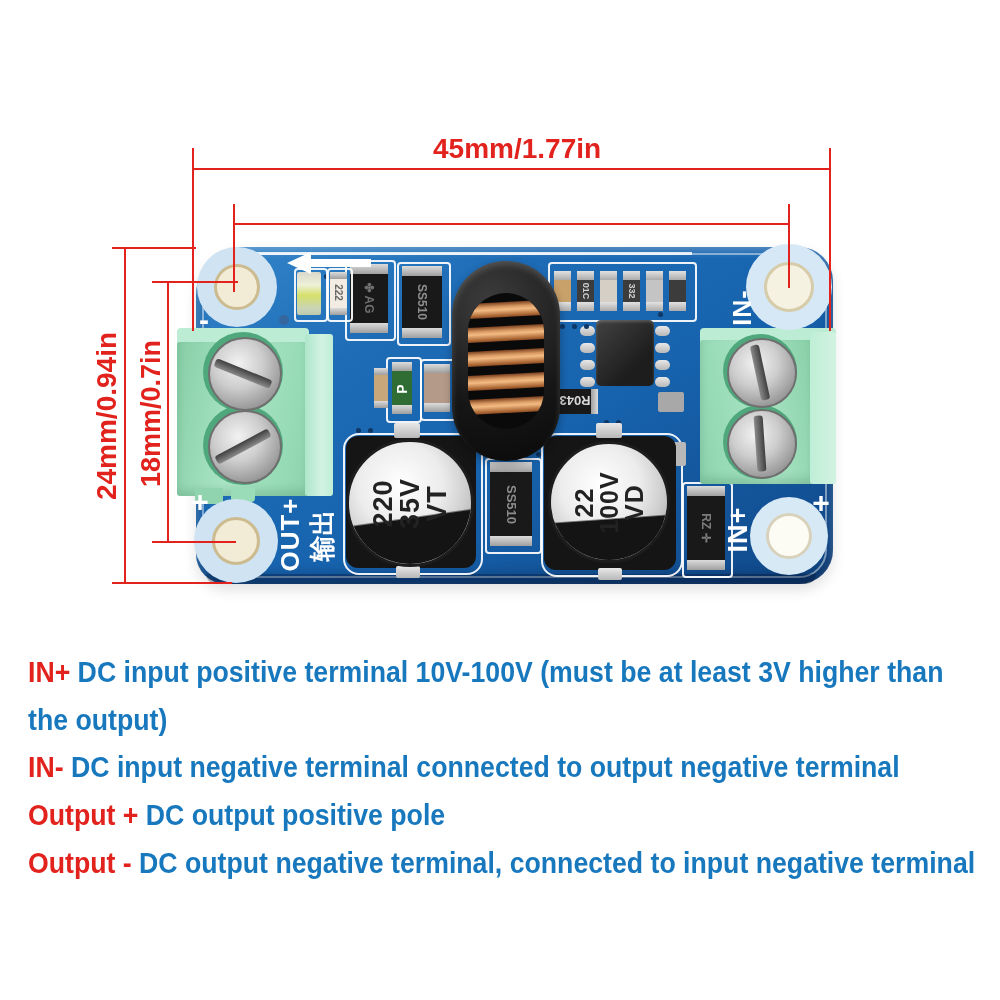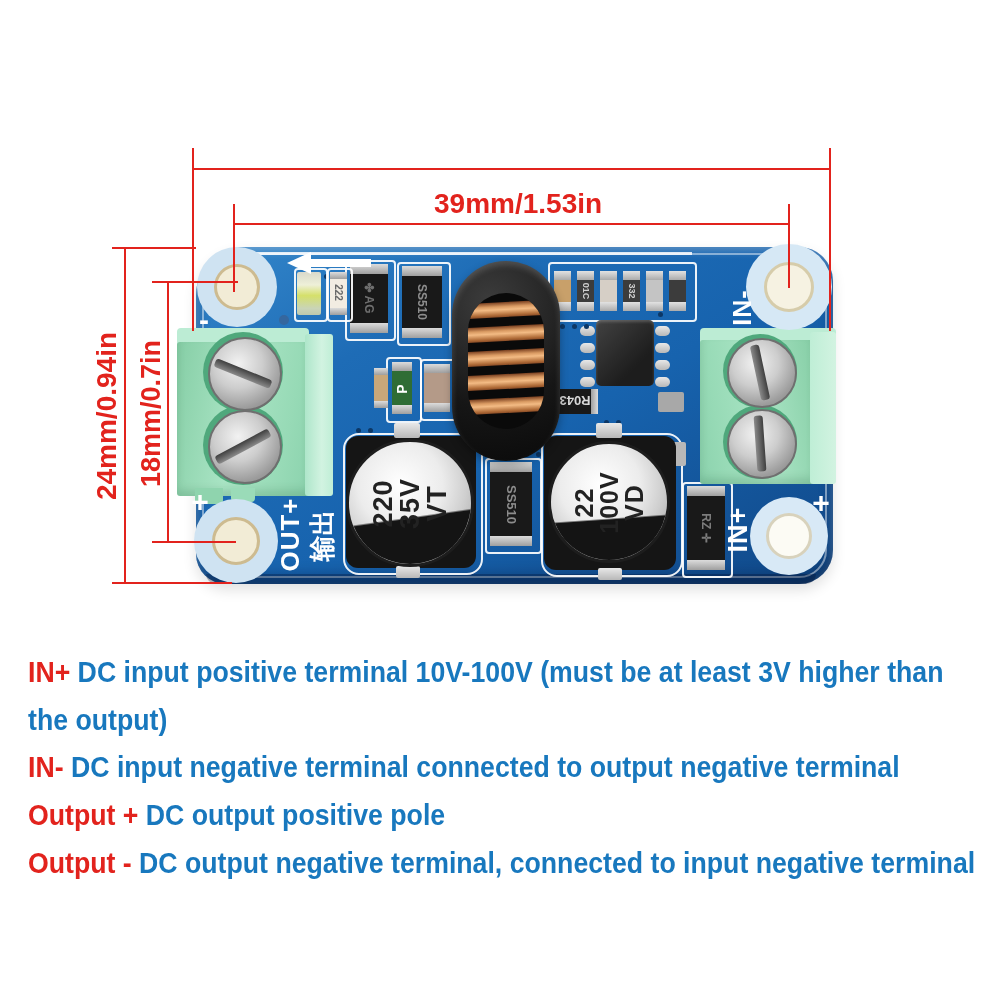--- a/index.html
+++ b/index.html
@@ -271,25 +271,25 @@
   <div class="silk rot90ccw" style="left:277px;top:518px;width:90px;font-size:26px;font-family:'DejaVu Sans',sans-serif;">输出</div>
   <div class="silk rot90ccw" style="left:693px;top:514px;width:90px;font-size:27px;letter-spacing:1px;">IN+</div>
   <div class="silk rot90ccw" style="left:702px;top:293px;width:80px;font-size:25px;letter-spacing:1px;">IN-</div>
   <div class="silk" style="left:186px;top:485px;width:28px;font-size:30px;">+</div>
   <div class="silk" style="left:807px;top:486px;width:28px;font-size:30px;">+</div>
   <div class="silk" style="left:192px;top:303px;width:24px;font-size:30px;">-</div>
 
   <div class="rline" style="left:192px;top:168px;width:639px;height:2px;"></div>
   <div class="rline" style="left:192px;top:148px;width:2px;height:183px;"></div>
   <div class="rline" style="left:829px;top:148px;width:2px;height:183px;"></div>
+  <div class="dimlabel" style="left:433px;top:133px;width:160px;">45mm/1.77in</div>
 
   <div class="rline" style="left:233px;top:223px;width:556px;height:2px;"></div>
   <div class="rline" style="left:233px;top:204px;width:2px;height:88px;"></div>
   <div class="rline" style="left:788px;top:204px;width:2px;height:84px;"></div>
-  <div class="dimlabel" style="left:434px;top:188px;width:160px;">39mm/1.53in</div>
 
   <div class="rline" style="left:124px;top:248px;width:2px;height:335px;"></div>
   <div class="rline" style="left:112px;top:247px;width:84px;height:2px;"></div>
   <div class="rline" style="left:112px;top:582px;width:120px;height:2px;"></div>
   <div class="dimlabel rot90ccw" style="left:22px;top:400px;width:170px;">24mm/0.94in</div>
 
   <div class="rline" style="left:167px;top:282px;width:2px;height:260px;"></div>
   <div class="rline" style="left:152px;top:281px;width:86px;height:2px;"></div>
   <div class="rline" style="left:152px;top:541px;width:84px;height:2px;"></div>
   <div class="dimlabel rot90ccw" style="left:76px;top:398px;width:150px;font-size:27px;">18mm/0.7in</div>

